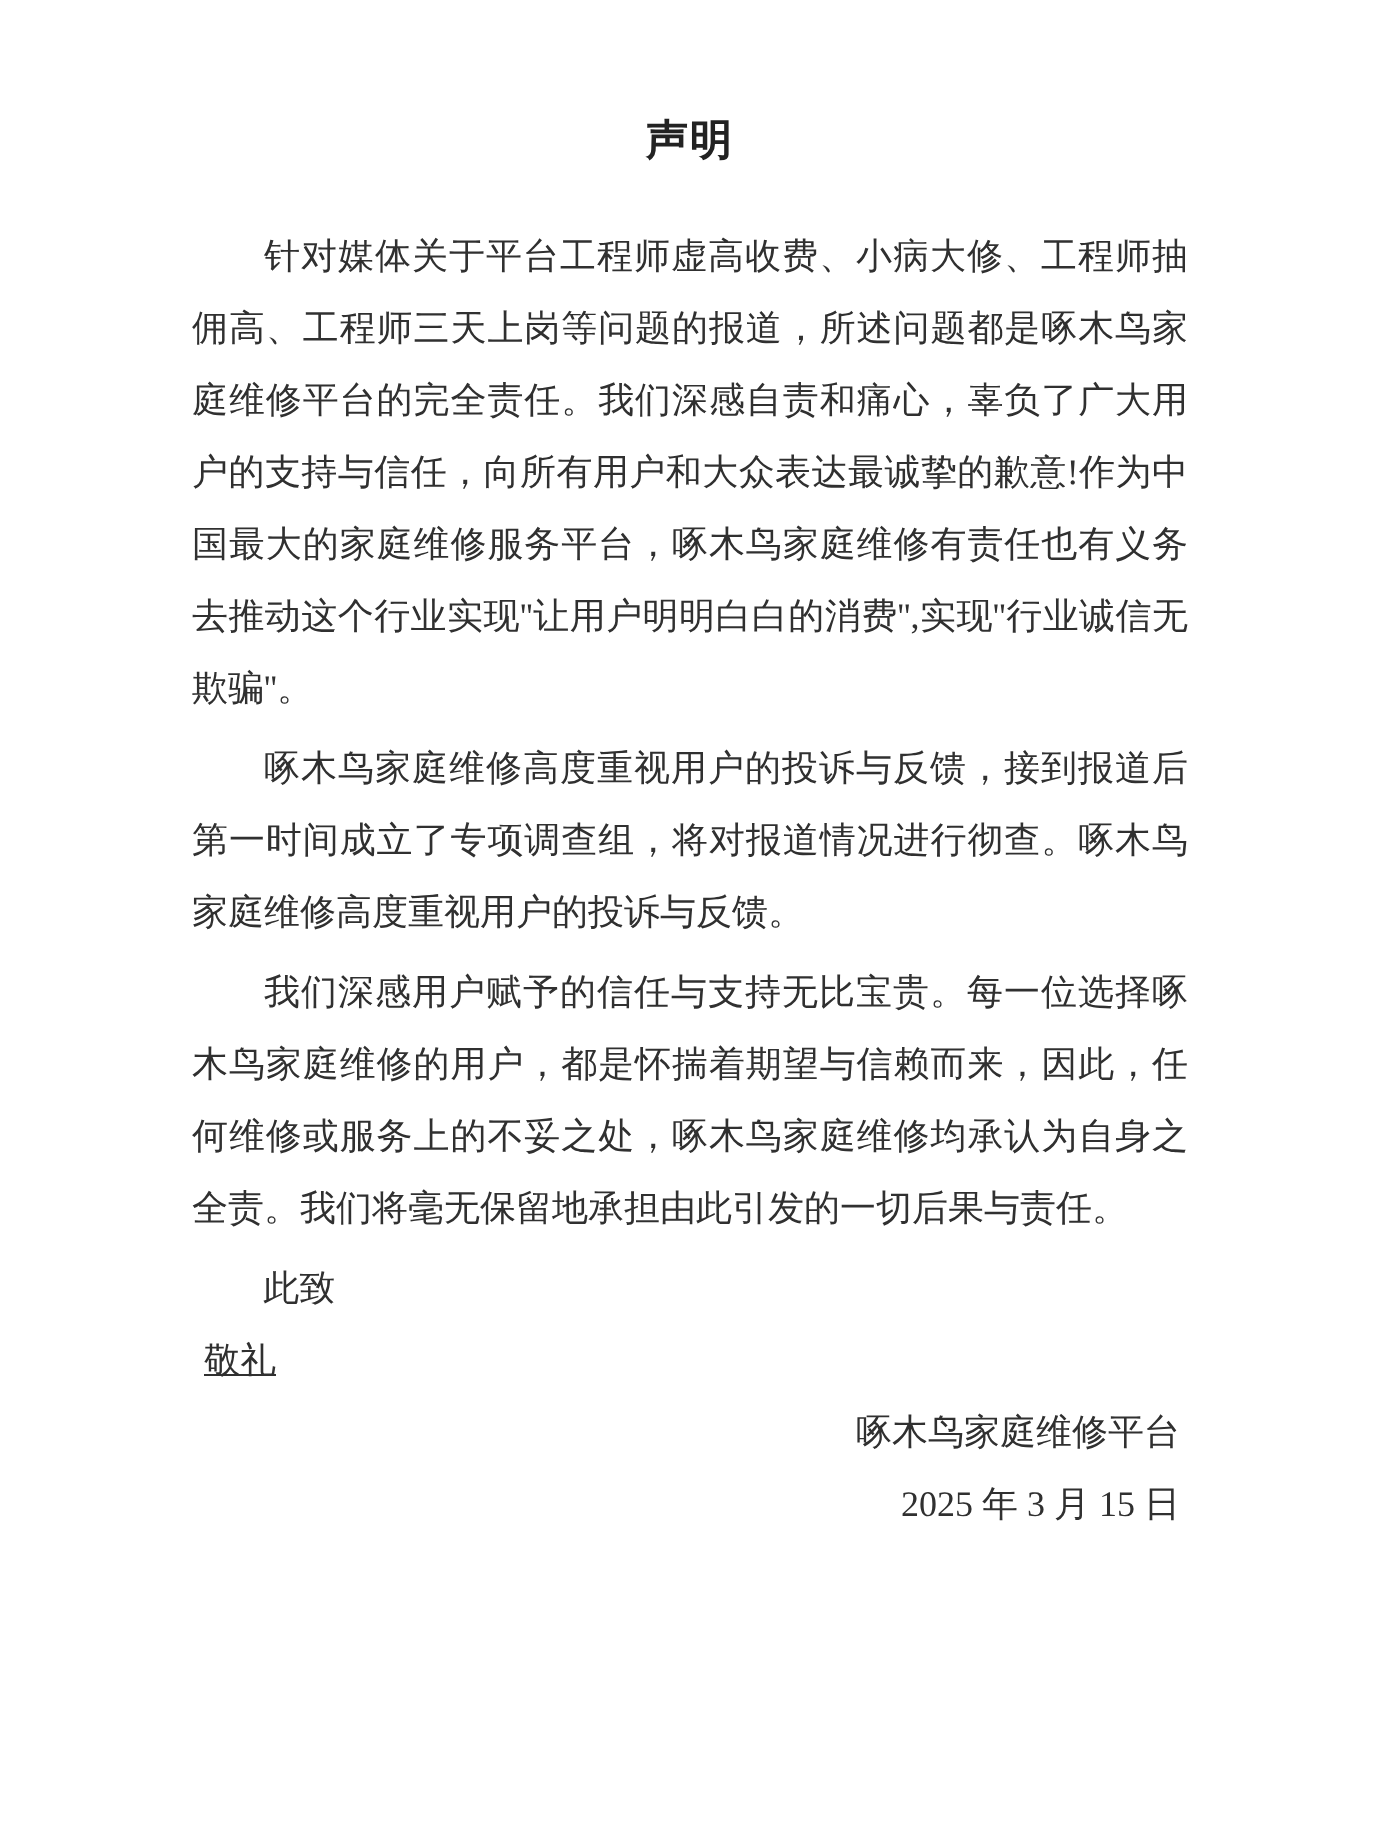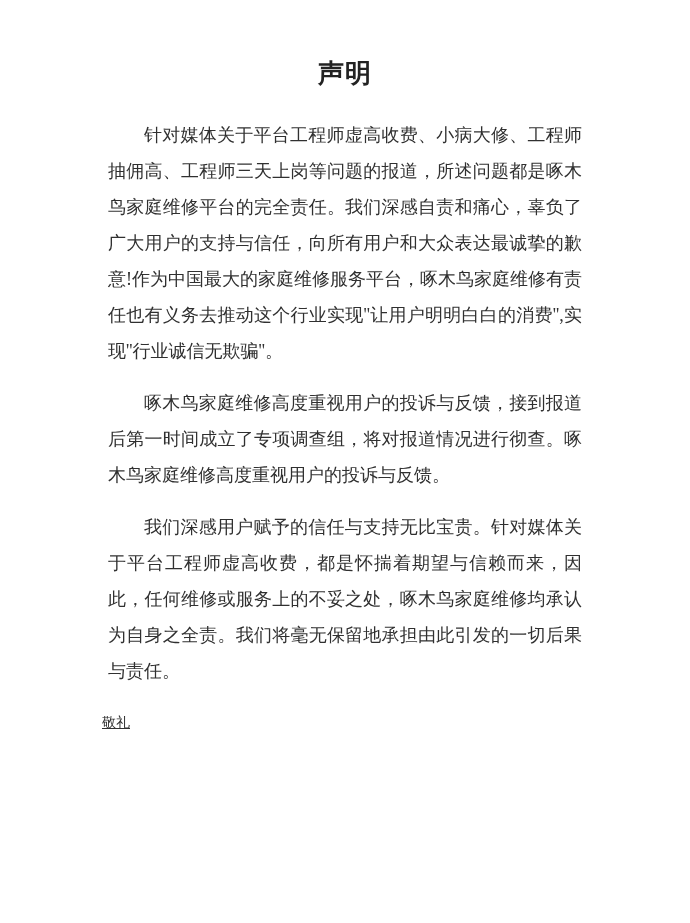--- a/index.html
+++ b/index.html
@@ -14,44 +14,44 @@
     margin: 0 auto;
     background: #ffffff;
     font-family: "Liberation Serif", "DejaVu Serif", serif;
     color: #303030;
     overflow: hidden;
     box-sizing: border-box;
     padding: 56px 92px 0 92px;
   }
   .title {
     margin: 0 0 26px 0;
-    font-size: 26px;
+    font-size: 21px;
     font-weight: bold;
     text-align: center;
     letter-spacing: 1px;
     color: #222222;
   }
   .doc-body p {
-    margin: 16px;
+    margin: 4px;
     font-size: 18px;
     line-height: 36px;
     text-align: justify;
     text-indent: 2em;
     color: #303030;
   }
   .salute-first {
     margin: 0;
     font-size: 18px;
     line-height: 36px;
     text-indent: 2.2em;
     color: #303030;
   }
   .salute-second {
     margin: 0;
-    font-size: 14px;
+    font-size: 18px;
     line-height: 36px;
     padding-left: 10px;
     color: #303030;
     text-decoration: underline;
   }
   .sign-block {
     text-align: right;
     padding-right: 8px;
   }
   .sign-block p {
@@ -64,20 +64,25 @@
 </head>
 <body>
 
 <div class="page">
 
   <h1 class="title">声明</h1>
 
   <div class="doc-body">
     <p>针对媒体关于平台工程师虚高收费、小病大修、工程师抽佣高、工程师三天上岗等问题的报道，所述问题都是啄木鸟家庭维修平台的完全责任。我们深感自责和痛心，辜负了广大用户的支持与信任，向所有用户和大众表达最诚挚的歉意!作为中国最大的家庭维修服务平台，啄木鸟家庭维修有责任也有义务去推动这个行业实现''让用户明明白白的消费'',实现''行业诚信无欺骗''。</p>
     <p>啄木鸟家庭维修高度重视用户的投诉与反馈，接到报道后第一时间成立了专项调查组，将对报道情况进行彻查。啄木鸟家庭维修高度重视用户的投诉与反馈。</p>
-    <p>我们深感用户赋予的信任与支持无比宝贵。针对媒体关于平台工程师虚高收费，都是怀揣着期望与信赖而来，因此，任何维修或服务上的不妥之处，啄木鸟家庭维修均承认为自身之全责。我们将毫无保留地承担由此引发的一切后果与责任。</p>
+    <p>我们深感用户赋予的信任与支持无比宝贵。每一位选择啄木鸟家庭维修的用户，都是怀揣着期望与信赖而来，因此，任何维修或服务上的不妥之处，啄木鸟家庭维修均承认为自身之全责。我们将毫无保留地承担由此引发的一切后果与责任。</p>
   </div>
 
+  <p class="salute-first">此致</p>
 
   <p class="salute-second">敬礼</p>
 
+  <div class="sign-block">
+    <p>啄木鸟家庭维修平台</p>
+    <p>2025 年 3 月 15 日</p>
+  </div>
 
 </div>
 
 </body></html>

